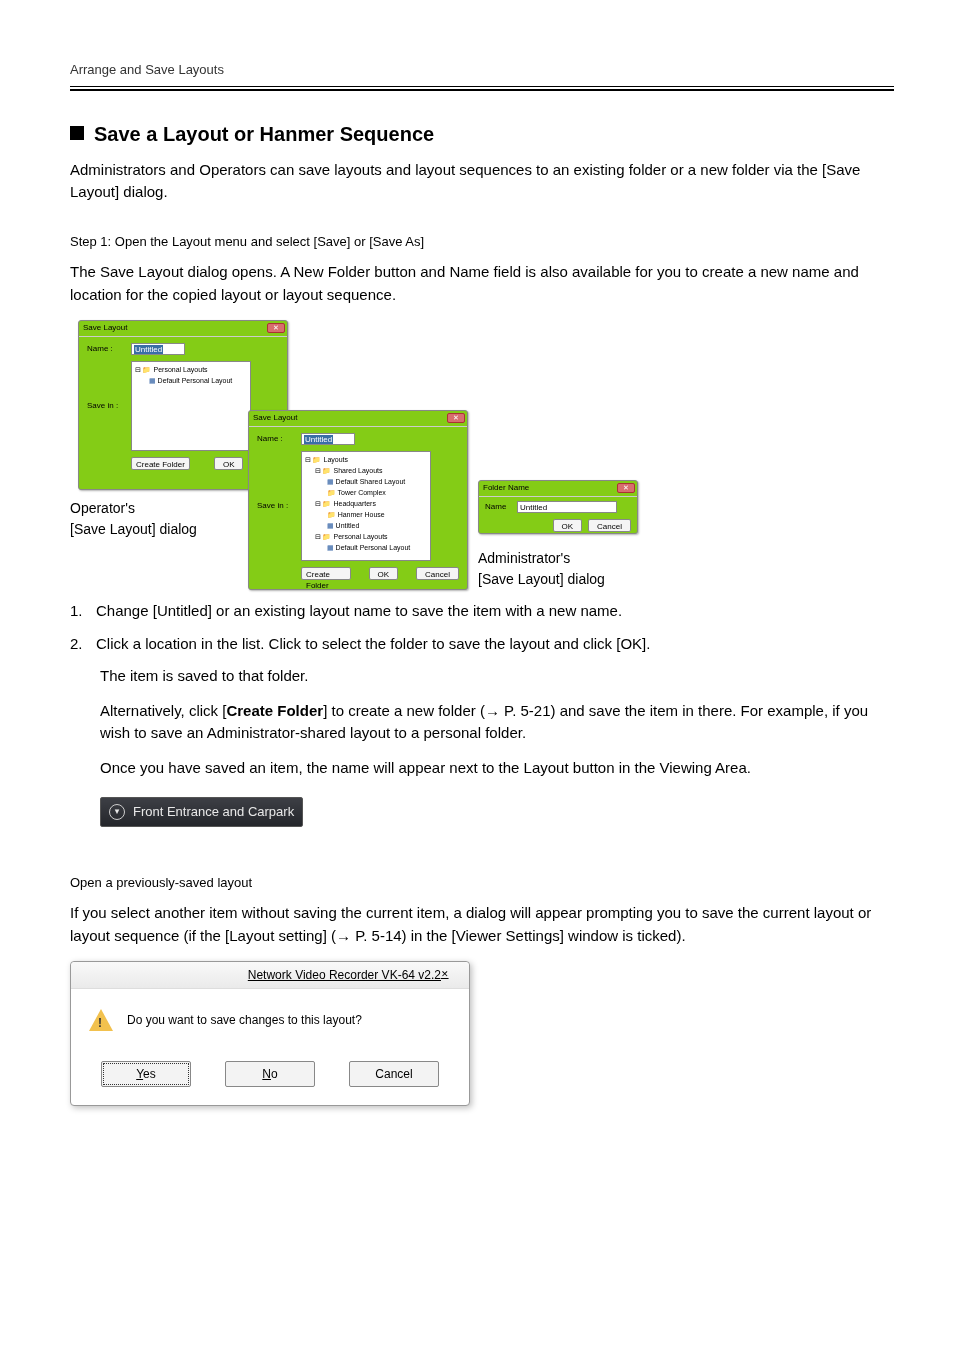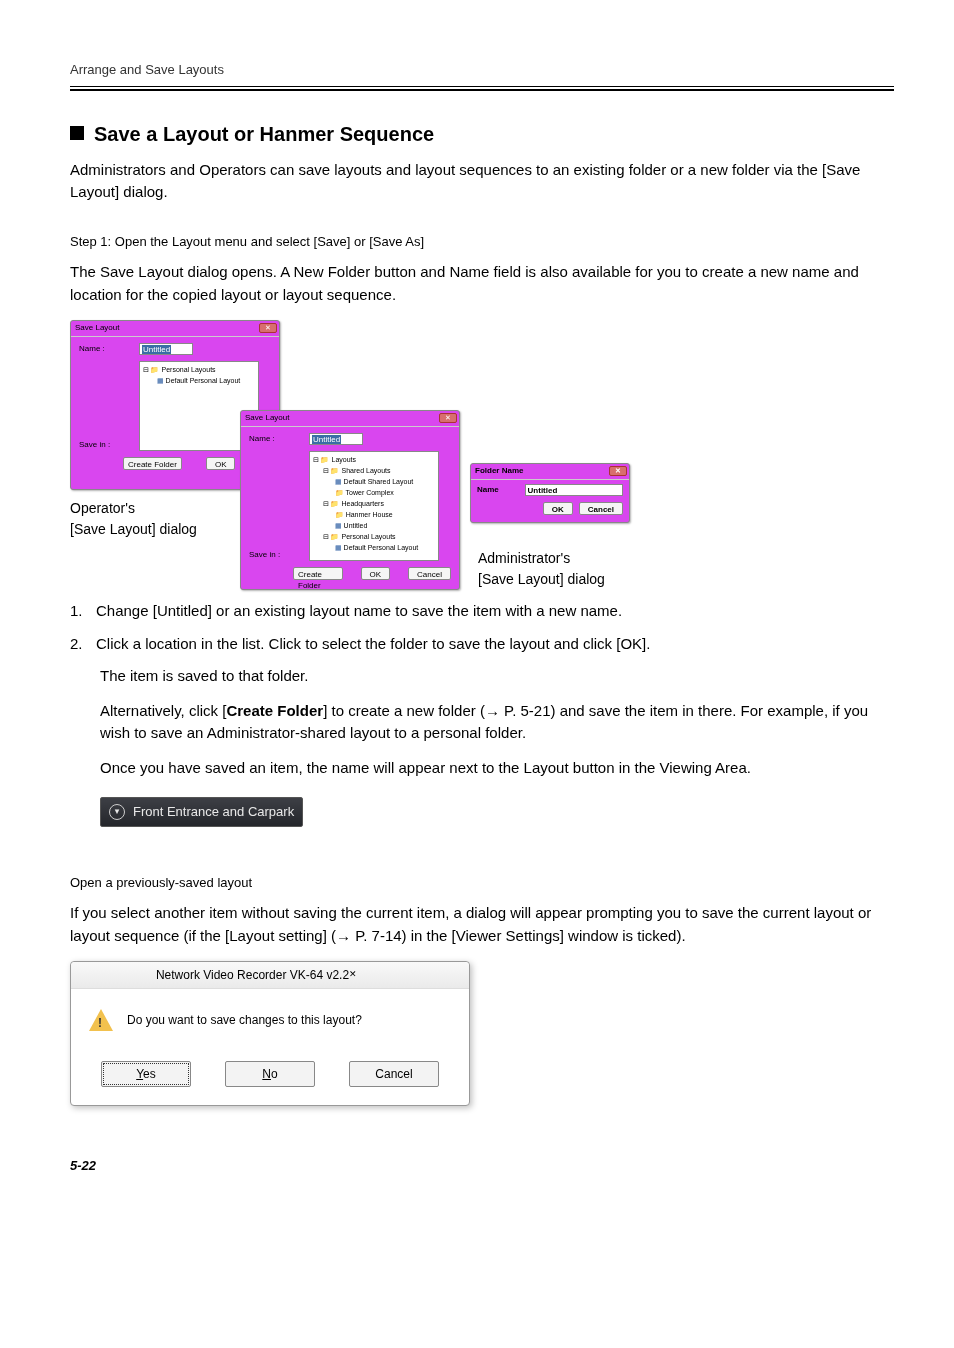--- a/index.html
+++ b/index.html
@@ -60,25 +60,26 @@
   .figs {
     margin-top: 14px;
     margin-bottom: 10px;
     position: relative;
     height: 270px;
   }
 
   
   .dlg {
     position: absolute;
-    background: #d946ef;
+    background: #84cc16;
     border: 1px solid #888;
     border-radius: 3px;
     box-shadow: 1px 1px 2px rgba(0,0,0,0.3);
     font-size: 8px;
+    margin-left: 8px;
   }
   .dlg .titlebar {
     display: flex;
     justify-content: space-between;
     align-items: center;
     padding: 1px 2px 2px 4px;
     border-bottom: 1px solid #ccc;
   }
   .dlg .titlebar .ttl { font-size: 8px; }
   .dlg .closebtn {
@@ -86,21 +87,21 @@
     height: 10px;
     background: #d86e6e;
     border: 1px solid #a33;
     border-radius: 2px;
     text-align: center;
     line-height: 8px;
     color: #fff;
     font-size: 7px;
   }
   .dlg .body { padding: 6px 8px; }
-  .row { display: flex; align-items: flex-end; gap: 22px; margin-bottom: 6px; }
+  .row { display: flex; align-items: center; gap: 6px; margin-bottom: 6px; }
   .lbl { width: 38px; font-size: 8px; }
   .field {
     border: 1px solid #888;
     background: #fff;
     padding: 1px 2px;
     font-size: 8px;
     height: 12px;
     line-height: 10px;
   }
   .tree {
@@ -160,26 +161,27 @@
     width: 400px;
     border: 1px solid #999;
     border-radius: 4px;
     background: #fff;
     box-shadow: 2px 2px 6px rgba(0,0,0,0.25);
     margin-top: 14px;
     font-size: 12px;
   }
   .confirm .cbar {
     display: flex;
-    justify-content: center;
-    align-items: center;
-    padding: 4px 21px 4px 8px;
+    justify-content: flex-end;
+    align-items: center;
+    padding: 4px 6px 4px 8px;
     background: linear-gradient(#f9f9f9,#eaeaea);
     border-bottom: 1px solid #ddd;
     border-radius: 4px 4px 0 0;
+    text-decoration: underline;
   }
   .confirm .cbody {
     display: flex;
     align-items: center;
     gap: 14px;
     padding: 20px 18px;
   }
   .warn-icon {
     width: 0; height: 0;
     border-left: 12px solid transparent;
@@ -293,21 +295,21 @@
           </div>
         </div>
         <div class="btnrow" style="gap:18px; padding-left:44px; justify-content:flex-start;">
           <span class="btn wide">Create Folder</span>
           <span class="btn">OK</span>
           <span class="btn">Cancel</span>
         </div>
       </div>
     </div>
 
-    <div class="dlg" style="left:400px; top:143px; width:160px; height:60px;font-weight:bold;">
+    <div class="dlg" style="left:400px; top:160px; width:160px; height:54px;">
       <div class="titlebar">
         <span class="ttl">Folder Name</span>
         <span class="closebtn">✕</span>
       </div>
       <div class="body" style="padding:4px 6px;">
         <div class="row" style="margin-bottom:4px;">
           <span class="lbl" style="width:26px;">Name</span>
           <span class="field" style="width:100px;">Untitled</span>
         </div>
         <div class="btnrow">
@@ -338,34 +340,33 @@
 
   <div style="margin-left:30px;">
     <div class="layout-btn-strip">
       <span class="arrow-circle">▾</span>
       <span>Front Entrance and Carpark</span>
     </div>
   </div>
 
   <h2 class="step">Open a previously-saved layout</h2>
   <p>
-    <span>If you select another item without saving the current item, a dialog will appear prompting you to save the current layout or layout sequence (if the [</span><span>Layout setting</span><span>] (→ P. 7-14) in the [</span><span>Viewer Settings</span><span>] window is ticked).</span>
+    <span>If you select another item without saving the current item, a dialog will appear prompting you to save the current layout or layout sequence (if the [</span><span>Layout setting</span><span>] (→ P. 5-14) in the [</span><span>Viewer Settings</span><span>] window is ticked).</span>
   </p>
 
   <div class="confirm">
     <div class="cbar">
       <span>Network Video Recorder VK-64 v2.2</span>
       <span class="closebtn" style="width:22px;height:14px;font-size:9px;line-height:12px;">✕</span>
     </div>
     <div class="cbody">
       <div class="warn-icon"></div>
       <div>Do you want to save changes to this layout?</div>
     </div>
     <div class="cbtns">
       <div class="cbtn dotted"><span class="underline-letter">Y</span><span>es</span></div>
       <div class="cbtn"><span class="underline-letter">N</span><span>o</span></div>
       <div class="cbtn">Cancel</div>
     </div>
   </div>
 
-  <div class="pagenum">5-22</div>
 
 </div>
 
 </body></html>

